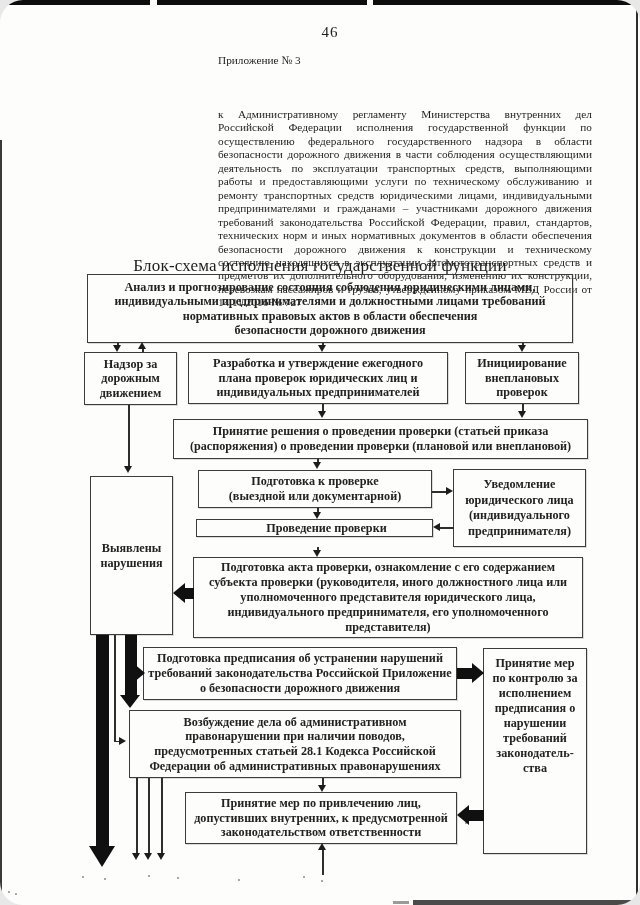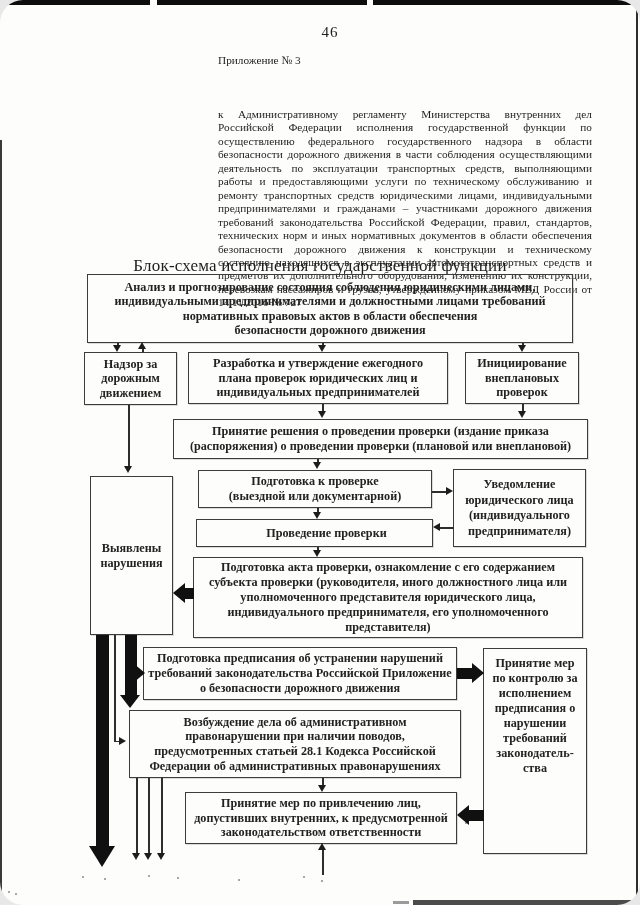--- a/index.html
+++ b/index.html
@@ -92,32 +92,32 @@
 движением</div>
 
   <div class="box" style="left:188px;top:352px;width:260px;height:52px;">Разработка и утверждение ежегодного
 плана проверок юридических лиц и
 индивидуальных предпринимателей</div>
 
   <div class="box" style="left:465px;top:352px;width:114px;height:52px;">Инициирование
 внеплановых
 проверок</div>
 
-  <div class="box" style="left:173px;top:419px;width:415px;height:40px;line-height:15px;">Принятие решения о проведении проверки (издание приказа
+  <div class="box" style="left:173px;top:419px;width:415px;height:40px;line-height:15px;">Принятие решения о проведении проверки (статьей приказа
 (распоряжения) о проведении проверки (плановой или внеплановой)</div>
 
   <div class="box" style="left:453px;top:469px;width:133px;height:78px;line-height:15.5px;">Уведомление
 юридического лица
 (индивидуального
 предпринимателя)</div>
 
   <div class="box" style="left:198px;top:470px;width:234px;height:38px;line-height:15.5px;">Подготовка к проверке
 (выездной или документарной)</div>
 
-  <div class="box" style="left:196px;top:519px;width:237px;height:28px;padding-left:24px;">Проведение проверки</div>
+  <div class="box" style="left:196px;top:519px;width:237px;height:18px;padding-left:24px;">Проведение проверки</div>
 
   <div class="box" style="left:90px;top:476px;width:83px;height:159px;line-height:15px;">Выявлены
 нарушения</div>
 
   <div class="box" style="left:193px;top:557px;width:390px;height:81px;line-height:15px;">Подготовка акта проверки, ознакомление с его содержанием
 субъекта проверки (руководителя, иного должностного лица или
 уполномоченного представителя юридического лица,
 индивидуального предпринимателя, его уполномоченного
 представителя)</div>
 

